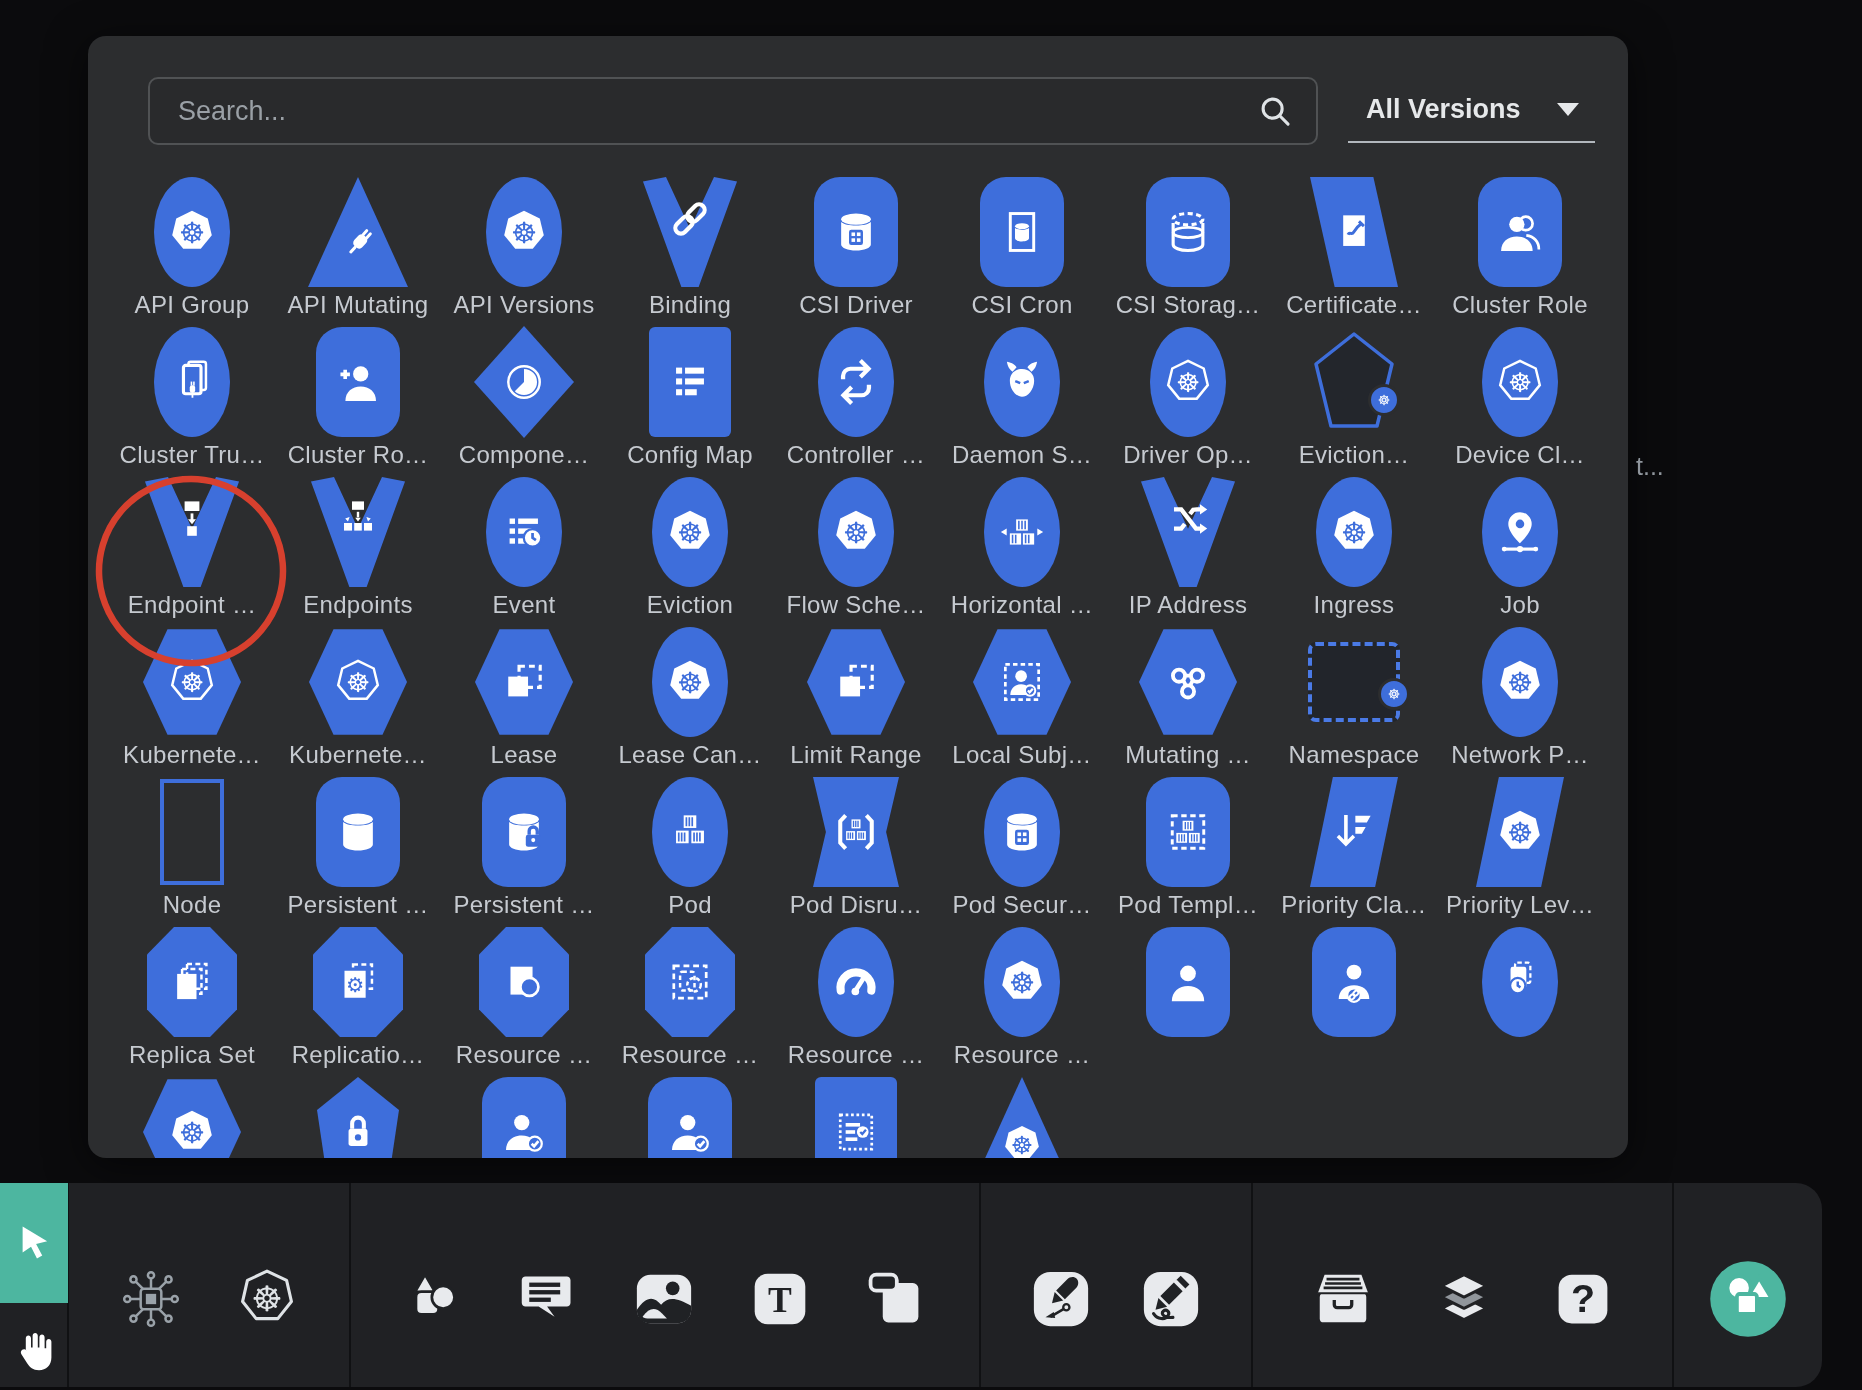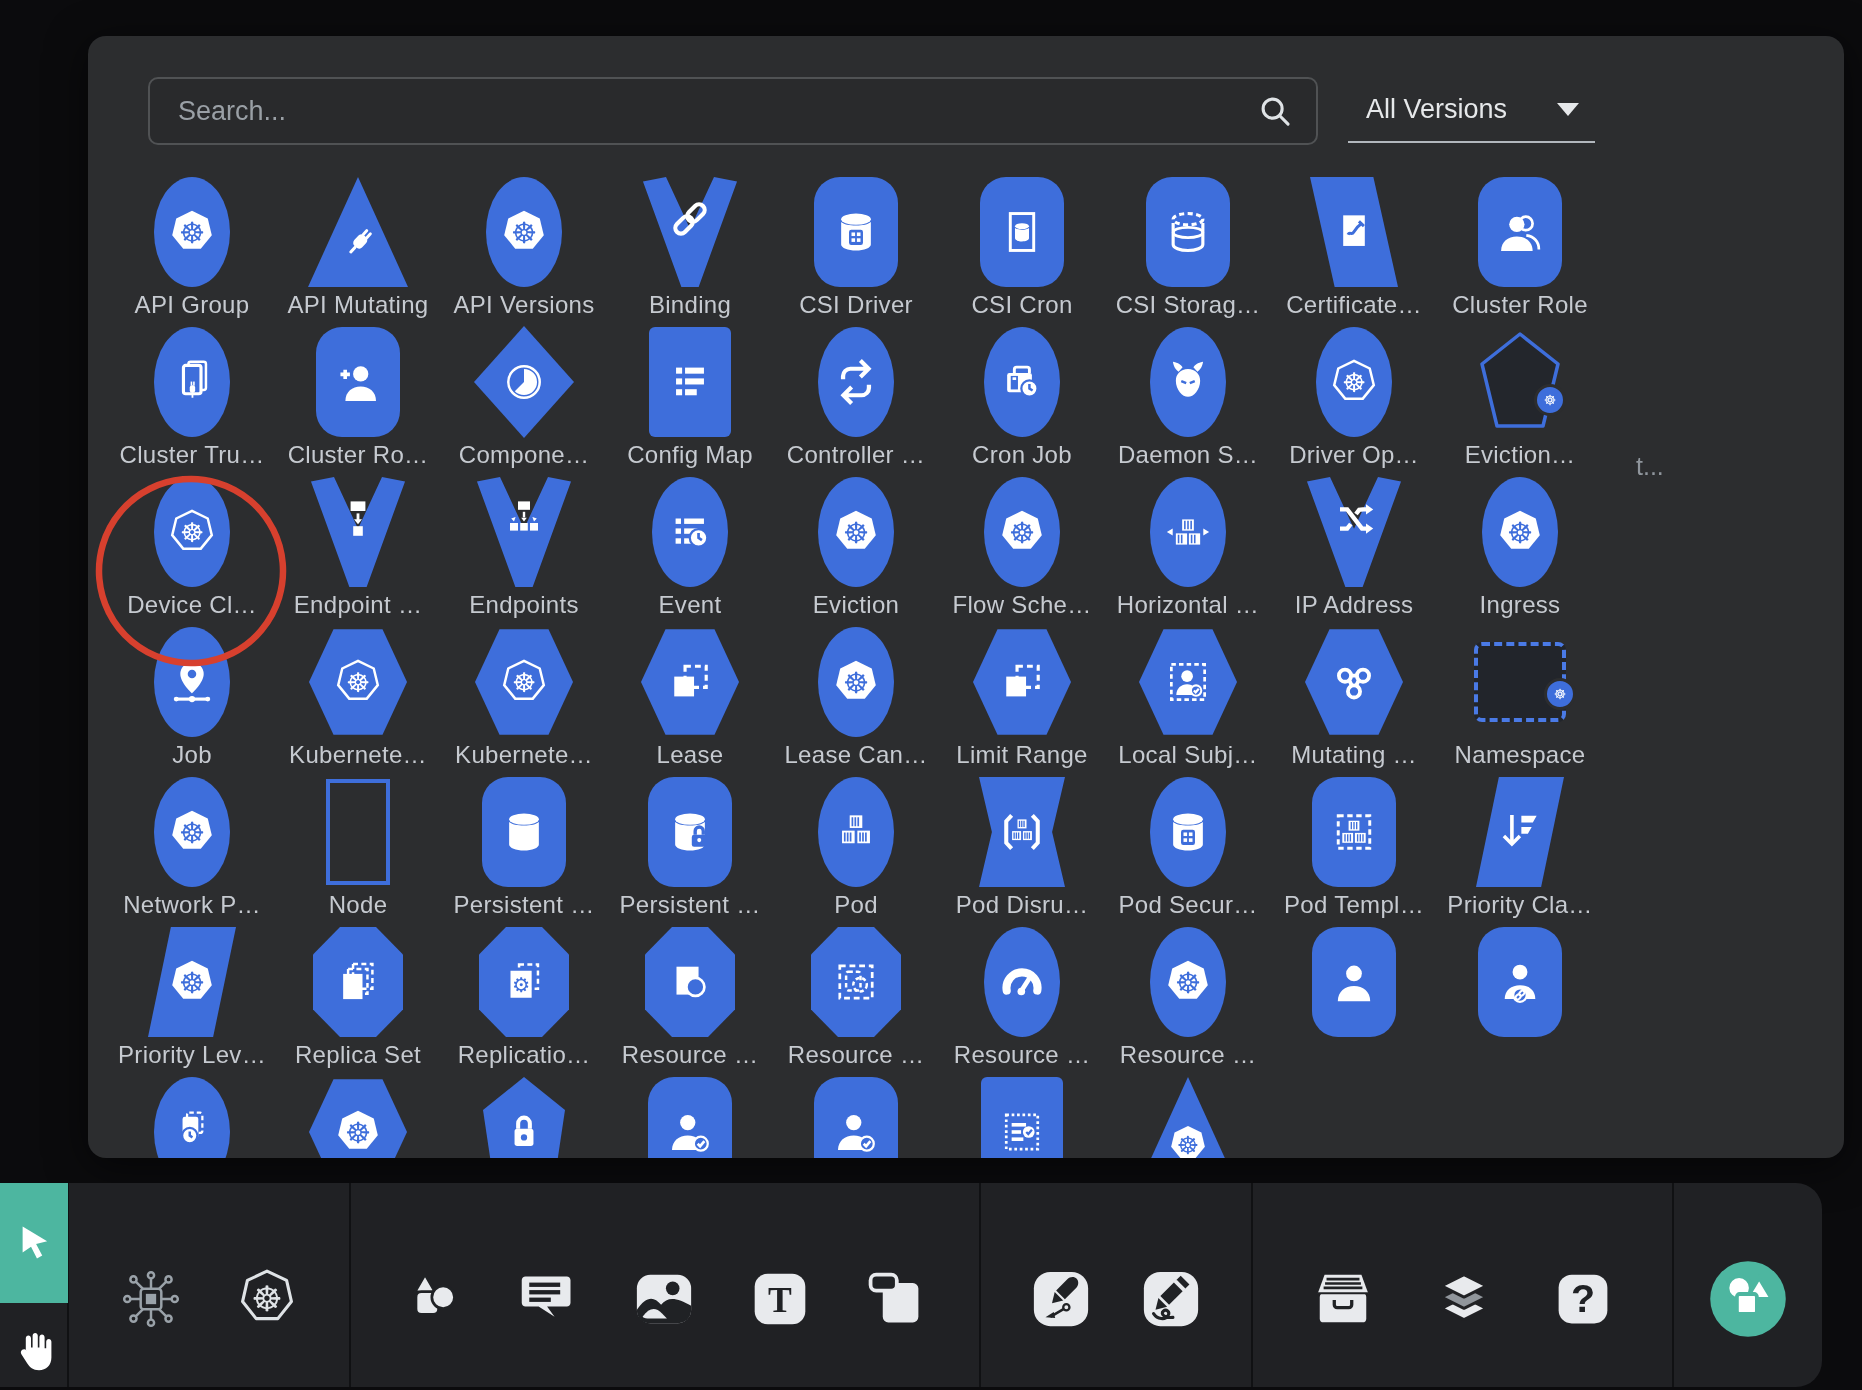--- a/index.html
+++ b/index.html
@@ -1,29 +1,29 @@
 <!DOCTYPE html>
 <html style="--blue: #3e6edb; --teal: #4db6a0;"><head>
 <meta charset="utf-8">
 <style>
   html,body{margin:0;padding:0;background:#000;}
   #stage{position:relative;width:1862px;height:1390px;background:#0b0b0d;overflow:hidden;
          font-family:"Liberation Sans",sans-serif;}
   
-  #modal{position:absolute;left:88px;top:36px;width:1756px;height:1122px;background:#2c2d2f;
+  #modal{position:absolute;left:88px;top:36px;width:1540px;height:1122px;background:#2c2d2f;
          border-radius:18px;box-shadow:0 8px 40px rgba(0,0,0,.55);overflow:hidden;}
   #searchbox{position:absolute;left:60px;top:41px;width:1170px;height:68px;background:#292a2c;
              border:2px solid #505254;border-radius:10px;display:flex;align-items:center;box-sizing:border-box;}
   #searchbox input{flex:1;background:transparent;border:none;outline:none;color:#dadde0;
                    font-size:27px;padding:0 0 0 28px;font-family:"Liberation Sans",sans-serif;}
   #searchbox input::placeholder{color:#9aa0a6;}
   #search-icon{margin-right:22px;flex:none;}
   #versions{position:absolute;left:1260px;top:41px;width:247px;height:66px;display:flex;align-items:center;
             border-bottom:2px solid #b2b7bd;cursor:pointer;box-sizing:border-box;}
-  #versions .vlabel{color:#e6e8ea;font-size:27px;padding-left:18px;font-weight:400;}
+  #versions .vlabel{color:#e6e8ea;font-size:27px;padding-left:18px;font-weight:700;}
   #versions .caret{margin-left:auto;margin-right:16px;width:0;height:0;border-left:11px solid transparent;
                    border-right:11px solid transparent;border-top:13px solid #e6e8ea;}
   
   #grid{position:absolute;left:21px;top:140px;display:grid;grid-template-columns:repeat(9,166px);
         grid-auto-rows:150px;}
   .cell{display:flex;flex-direction:column;align-items:center;cursor:pointer;}
   .iconbox{position:relative;width:100px;height:112px;flex:none;}
   .shape{position:absolute;left:50%;top:50%;transform:translate(-50%,-50%);background:var(--blue);}
   .glyph{position:absolute;left:50%;top:50%;transform:translate(-50%,-50%);width:54px;height:54px;z-index:2;}
   .sh-ellipse{width:76px;height:110px;border-radius:50%;}
@@ -251,34 +251,20 @@
                 <path d="M14.5 18.8H8.6l2.1 2.1-1.3 1.3-4.3-4.3 4.3-4.3 1.3 1.3-2.1 2.1h5.9a2.3 2.3 0 0 0 2.3-2.3v-1.5h1.9v1.5a4.2 4.2 0 0 1-4.2 4.1z"></path>
               </g>
             </svg>
           </div>
           <div class="label">Controller …</div>
         </div>
         <div class="cell">
           <div class="iconbox">
             <div class="shape sh-ellipse"></div>
             <svg class="glyph" viewBox="0 0 24 24">
-              <path d="M8.6 8V6.4c0-.6.5-1 1-1h4.7c.6 0 1 .5 1 1V8" fill="none" stroke="#fff" stroke-width="1.3"></path>
-              <rect x="5.4" y="8" width="11" height="8.6" rx="1" fill="#fff"></rect>
-              <rect x="7" y="9.3" width="3.2" height="6" fill="#3e6edb"></rect>
-              <rect x="7.8" y="9.9" width="1.6" height="1.2" fill="#fff"></rect>
-              <circle cx="15.3" cy="14.9" r="3.6" fill="#fff" stroke="#3e6edb" stroke-width="1"></circle>
-              <path d="M15.3 12.9v2l1.4.9" fill="none" stroke="#3e6edb" stroke-width="1.1"></path>
-            </svg>
-          </div>
-          <div class="label">Cron Job</div>
-        </div>
-        <div class="cell">
-          <div class="iconbox">
-            <div class="shape sh-ellipse"></div>
-            <svg class="glyph" viewBox="0 0 24 24">
               <path fill="#fff" d="M12 6.2c-3.3 0-5.4 2.3-5.4 5.2 0 4 2.9 7.2 5.4 7.2s5.4-3.2 5.4-7.2c0-2.9-2.1-5.2-5.4-5.2z"></path>
               <path fill="#fff" d="M7.8 7.4C5.6 6 5.3 3 5.3 3s2.8.3 4.3 2.4zM16.2 7.4C18.4 6 18.7 3 18.7 3s-2.8.3-4.3 2.4z"></path>
               <path d="M9 11.6l2.2.9M15 11.6l-2.2.9" stroke="#3e6edb" stroke-width="1.1" fill="none"></path>
             </svg>
           </div>
           <div class="label">Daemon S…</div>
         </div>
         <div class="cell">
           <div class="iconbox">
             <div class="shape sh-ellipse"></div>

